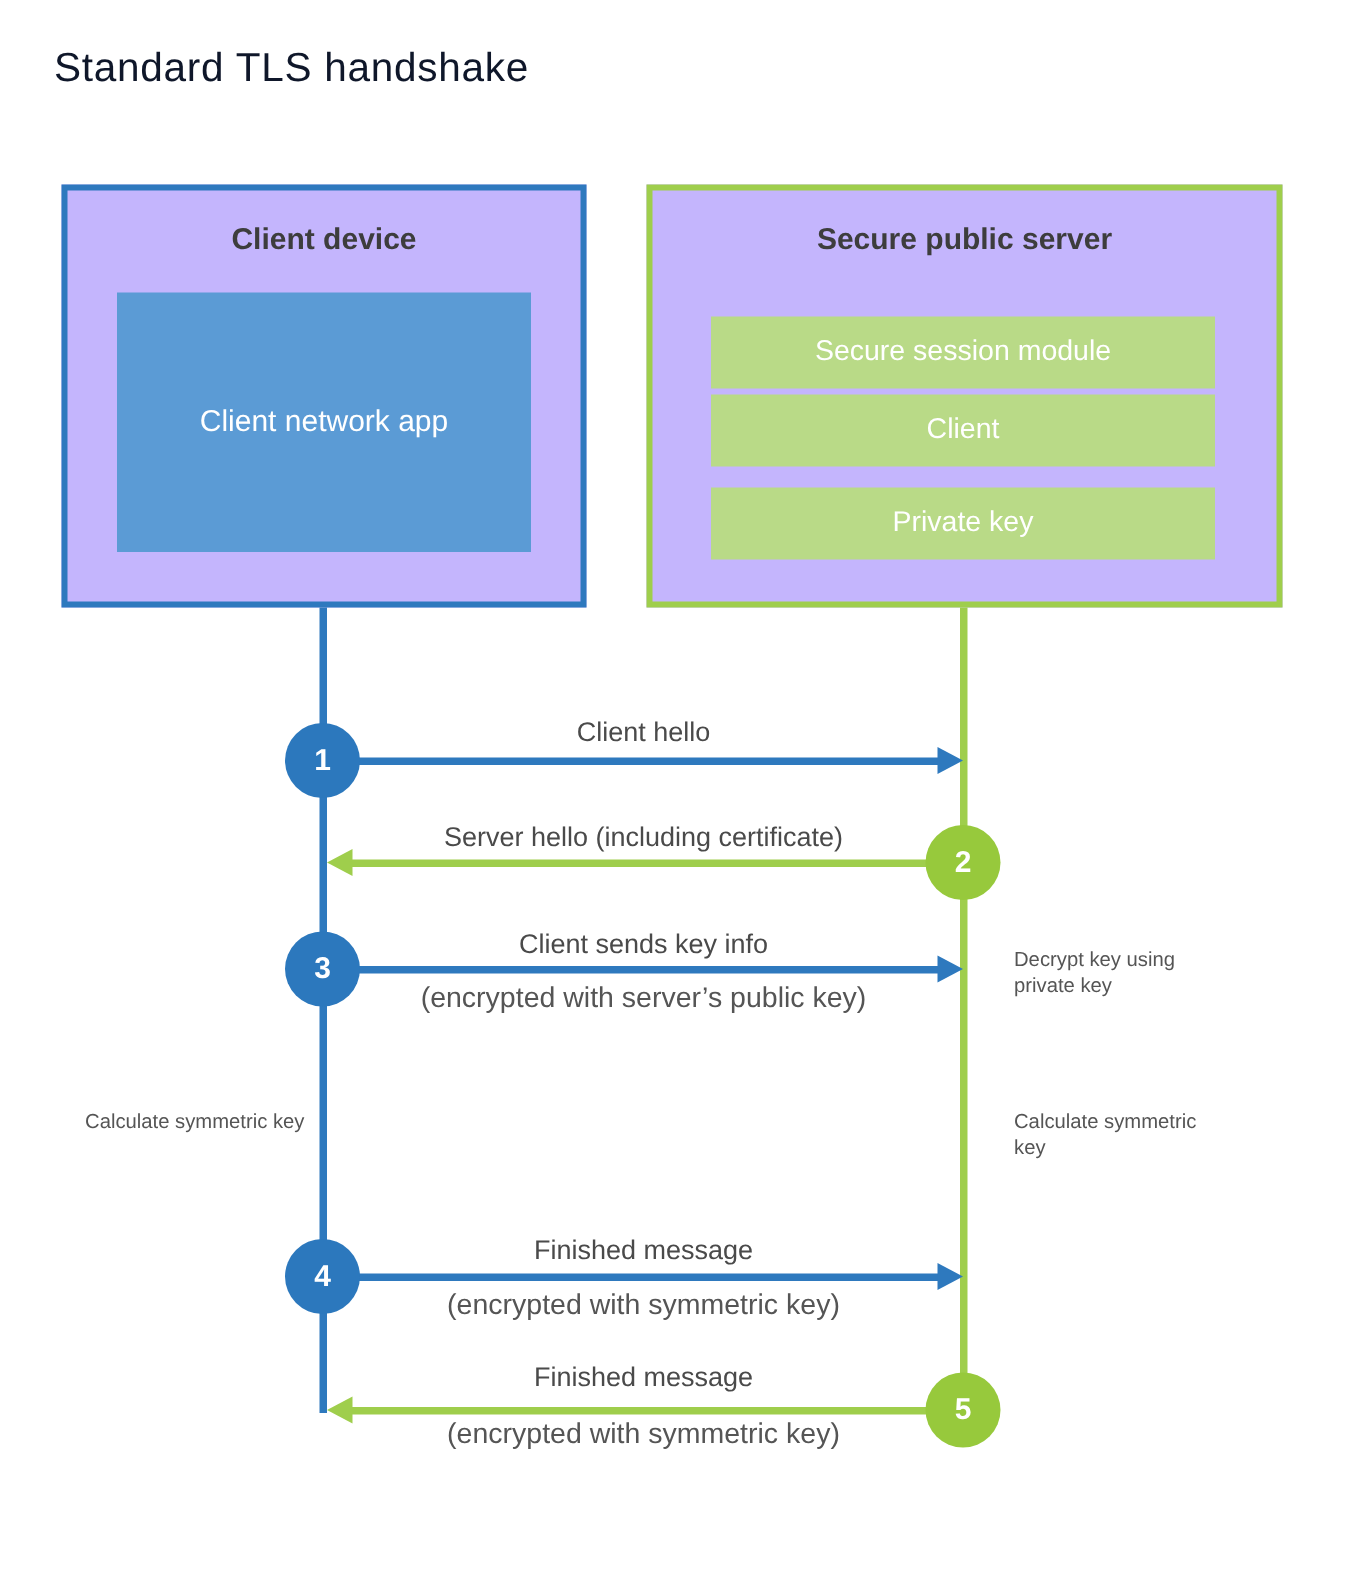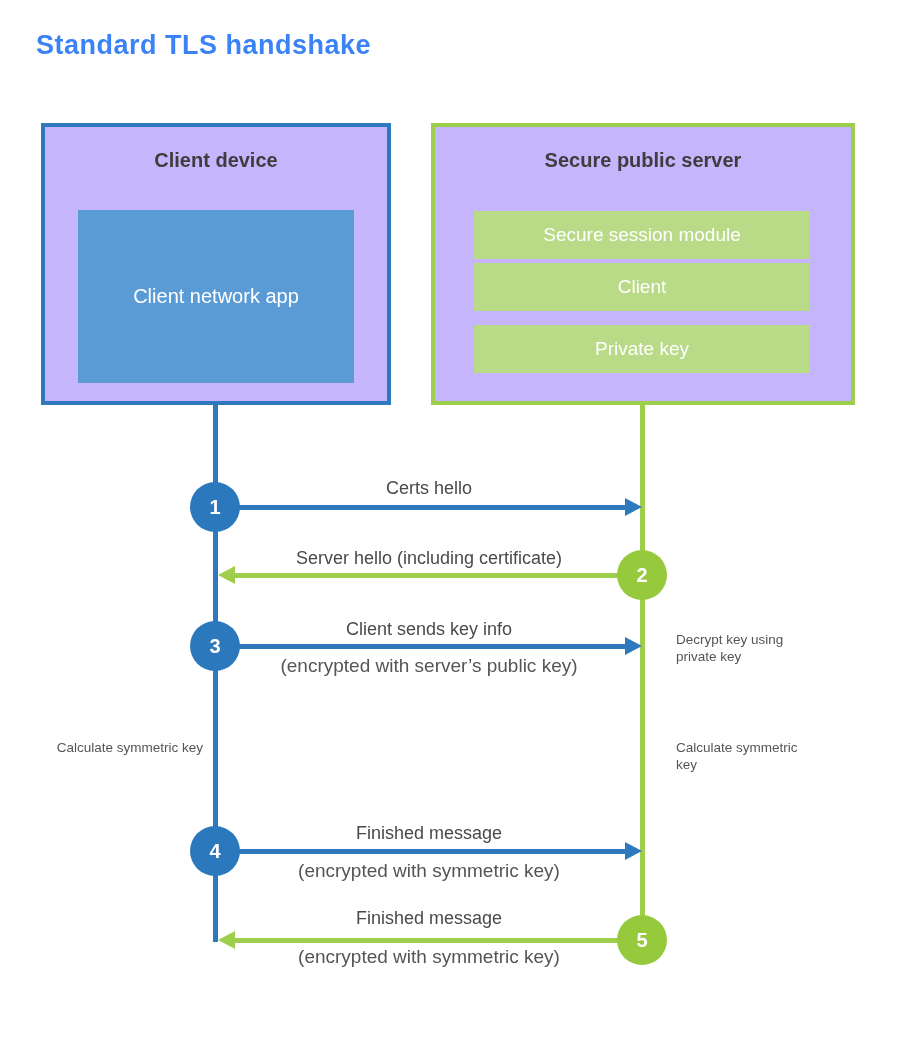--- a/index.html
+++ b/index.html
@@ -12,23 +12,23 @@
     height: 1058px;
     background: #ffffff;
     overflow: hidden;
   }
 
   .diagram-title {
     position: absolute;
     left: 36px;
     top: 30px;
     font-size: 27px;
-    font-weight: 700;
+    font-weight: 400;
     letter-spacing: 0.5px;
-    color: #3b82f6;
+    color: #0f172a;
   }
 
   
   .actor-box {
     position: absolute;
     top: 123px;
     height: 282px;
     background: #c4b5fd;
   }
   .client-box  { left: 41px;  width: 350px; border: 4px solid #2e79be; }
@@ -41,21 +41,21 @@
     width: 100%;
     text-align: center;
     font-size: 20px;
     font-weight: 700;
     color: #3d3d3d;
   }
 
   .app-box {
     position: absolute;
     left: 33px;
-    top: 83px;
+    top: 68px;
     width: 276px;
     height: 173px;
     background: #5b9bd5;
     display: flex;
     align-items: center;
     justify-content: center;
   }
   .app-box span {
     display: inline-block;
     width: 175px;
@@ -199,21 +199,21 @@
   <div class="actor-box server-box">
     <div class="actor-header">Secure public server</div>
     <div class="server-bar bar-1">Secure session module</div>
     <div class="server-bar bar-2">Client</div>
     <div class="server-bar bar-3">Private key</div>
   </div>
 
   <div class="lifeline lifeline-client"></div>
   <div class="lifeline lifeline-server"></div>
 
-  <div class="msg-label label-1">Certs hello</div>
+  <div class="msg-label label-1">Client hello</div>
   <div class="arrow right arrow-1">
     <div class="shaft"></div>
     <div class="head"></div>
   </div>
   <div class="step-circle blue circle-1">
     <span>1</span>
   </div>
 
   <div class="msg-label label-2">Server hello (including certificate)</div>
   <div class="arrow left arrow-2">

